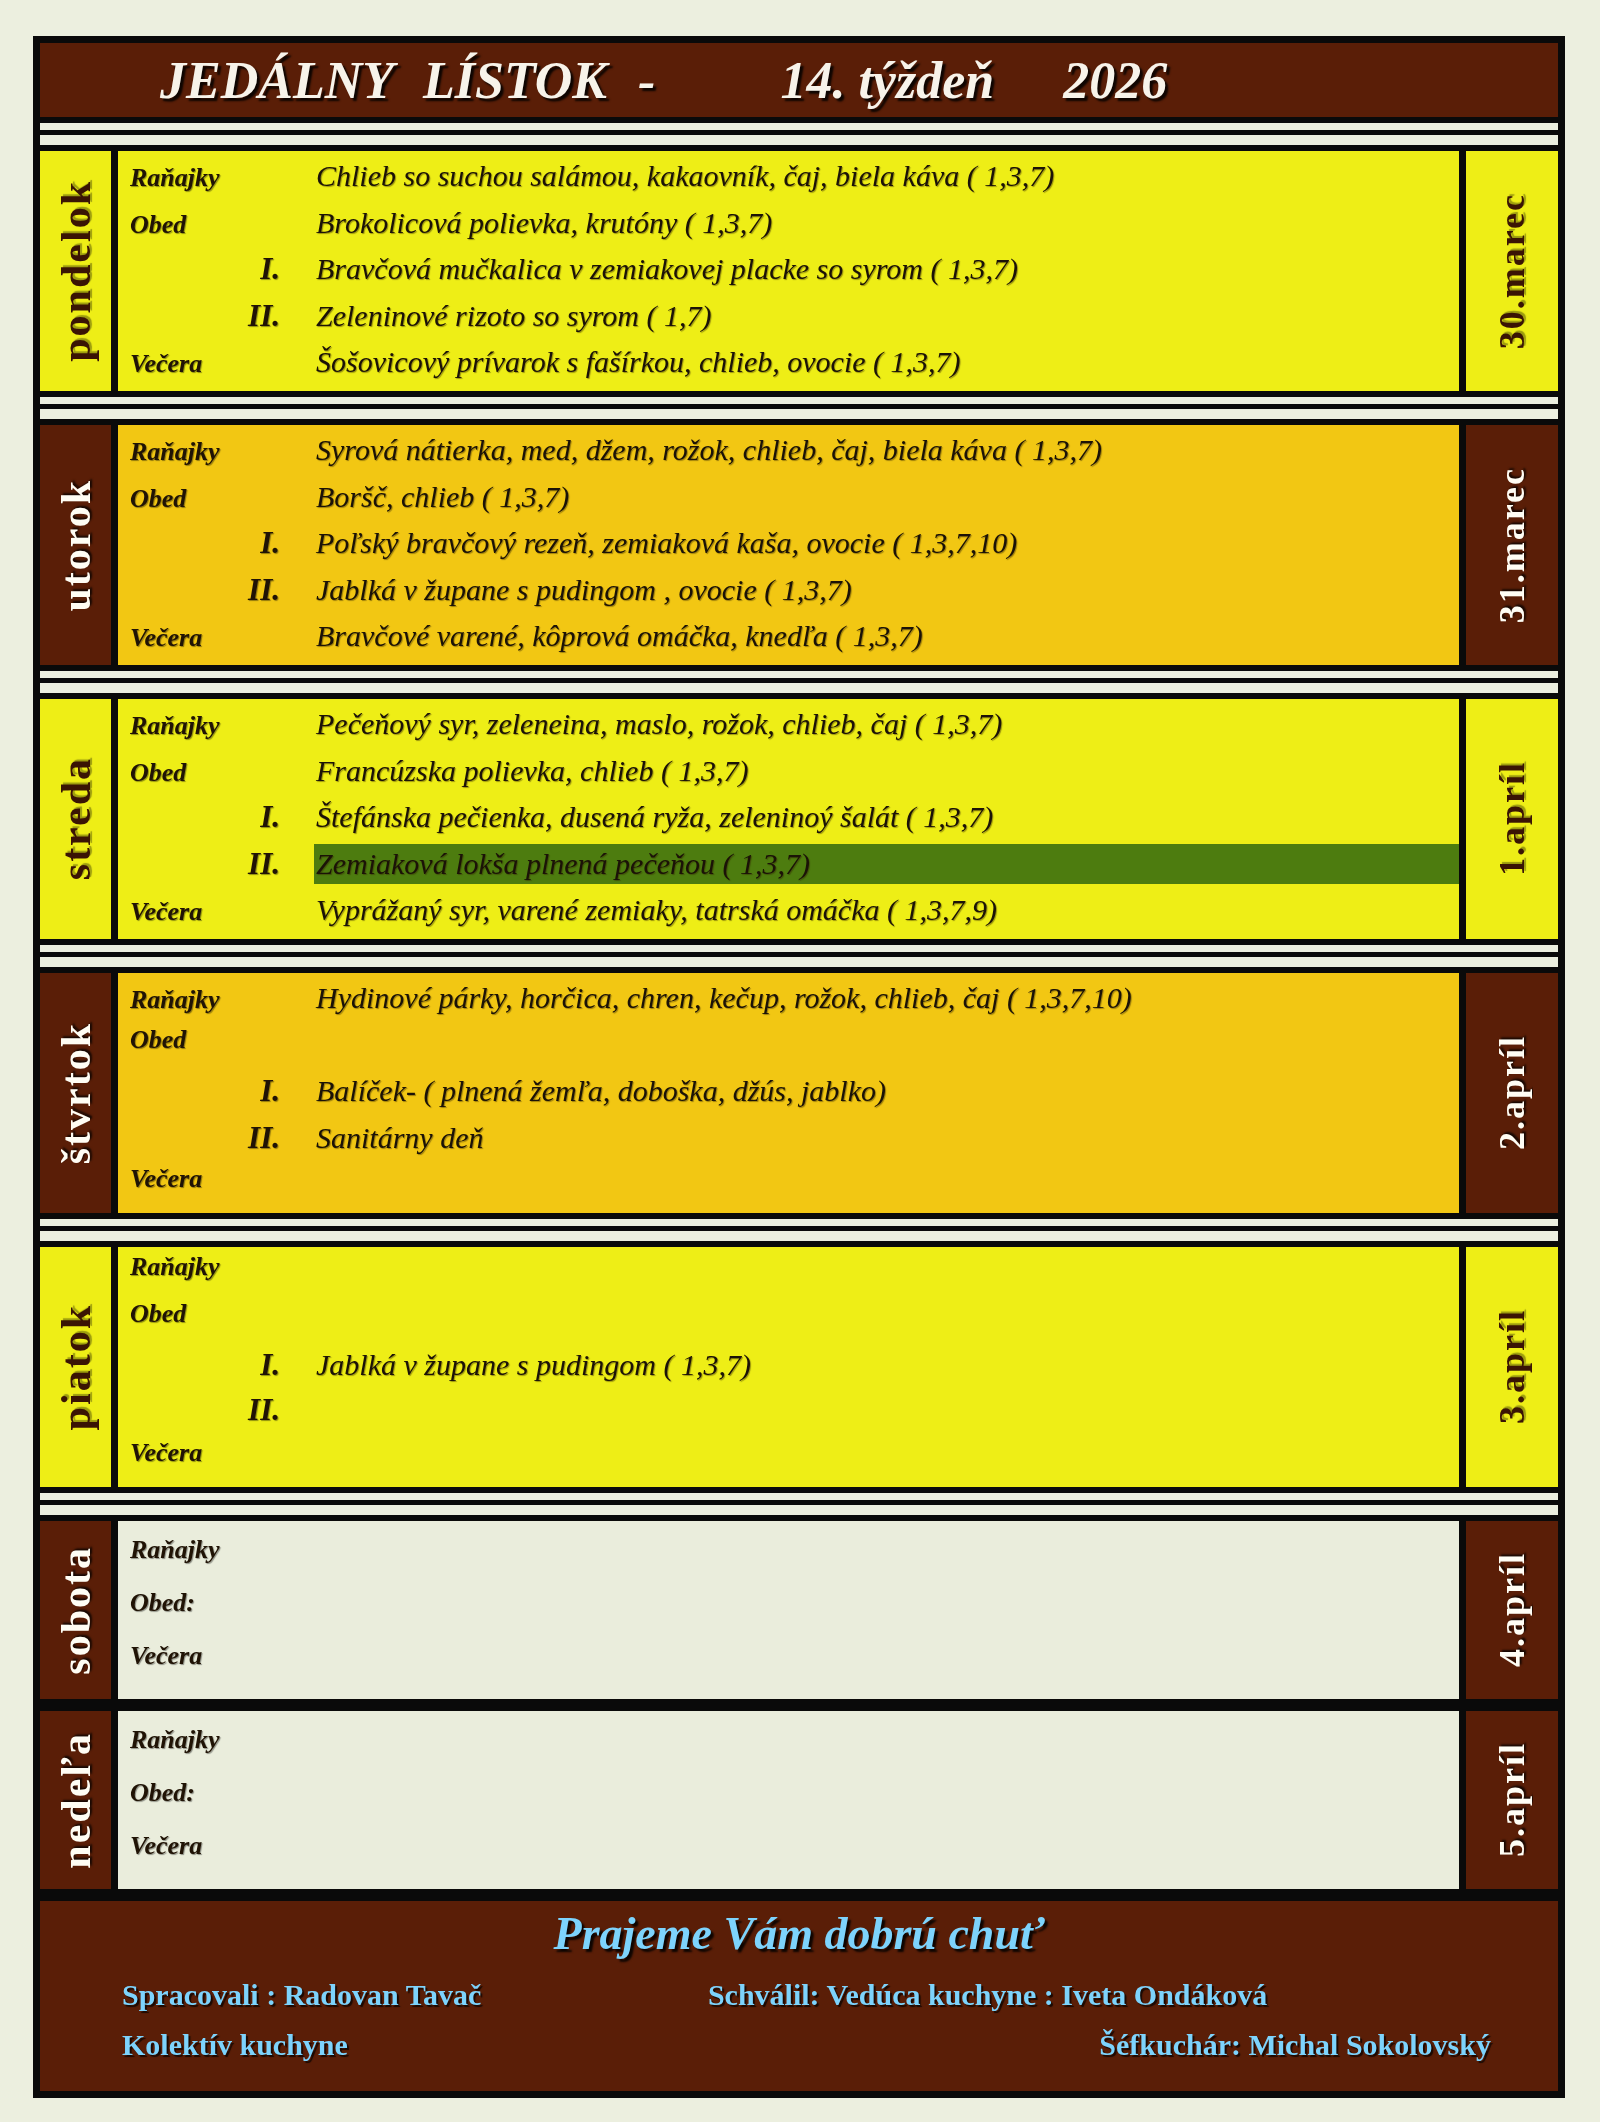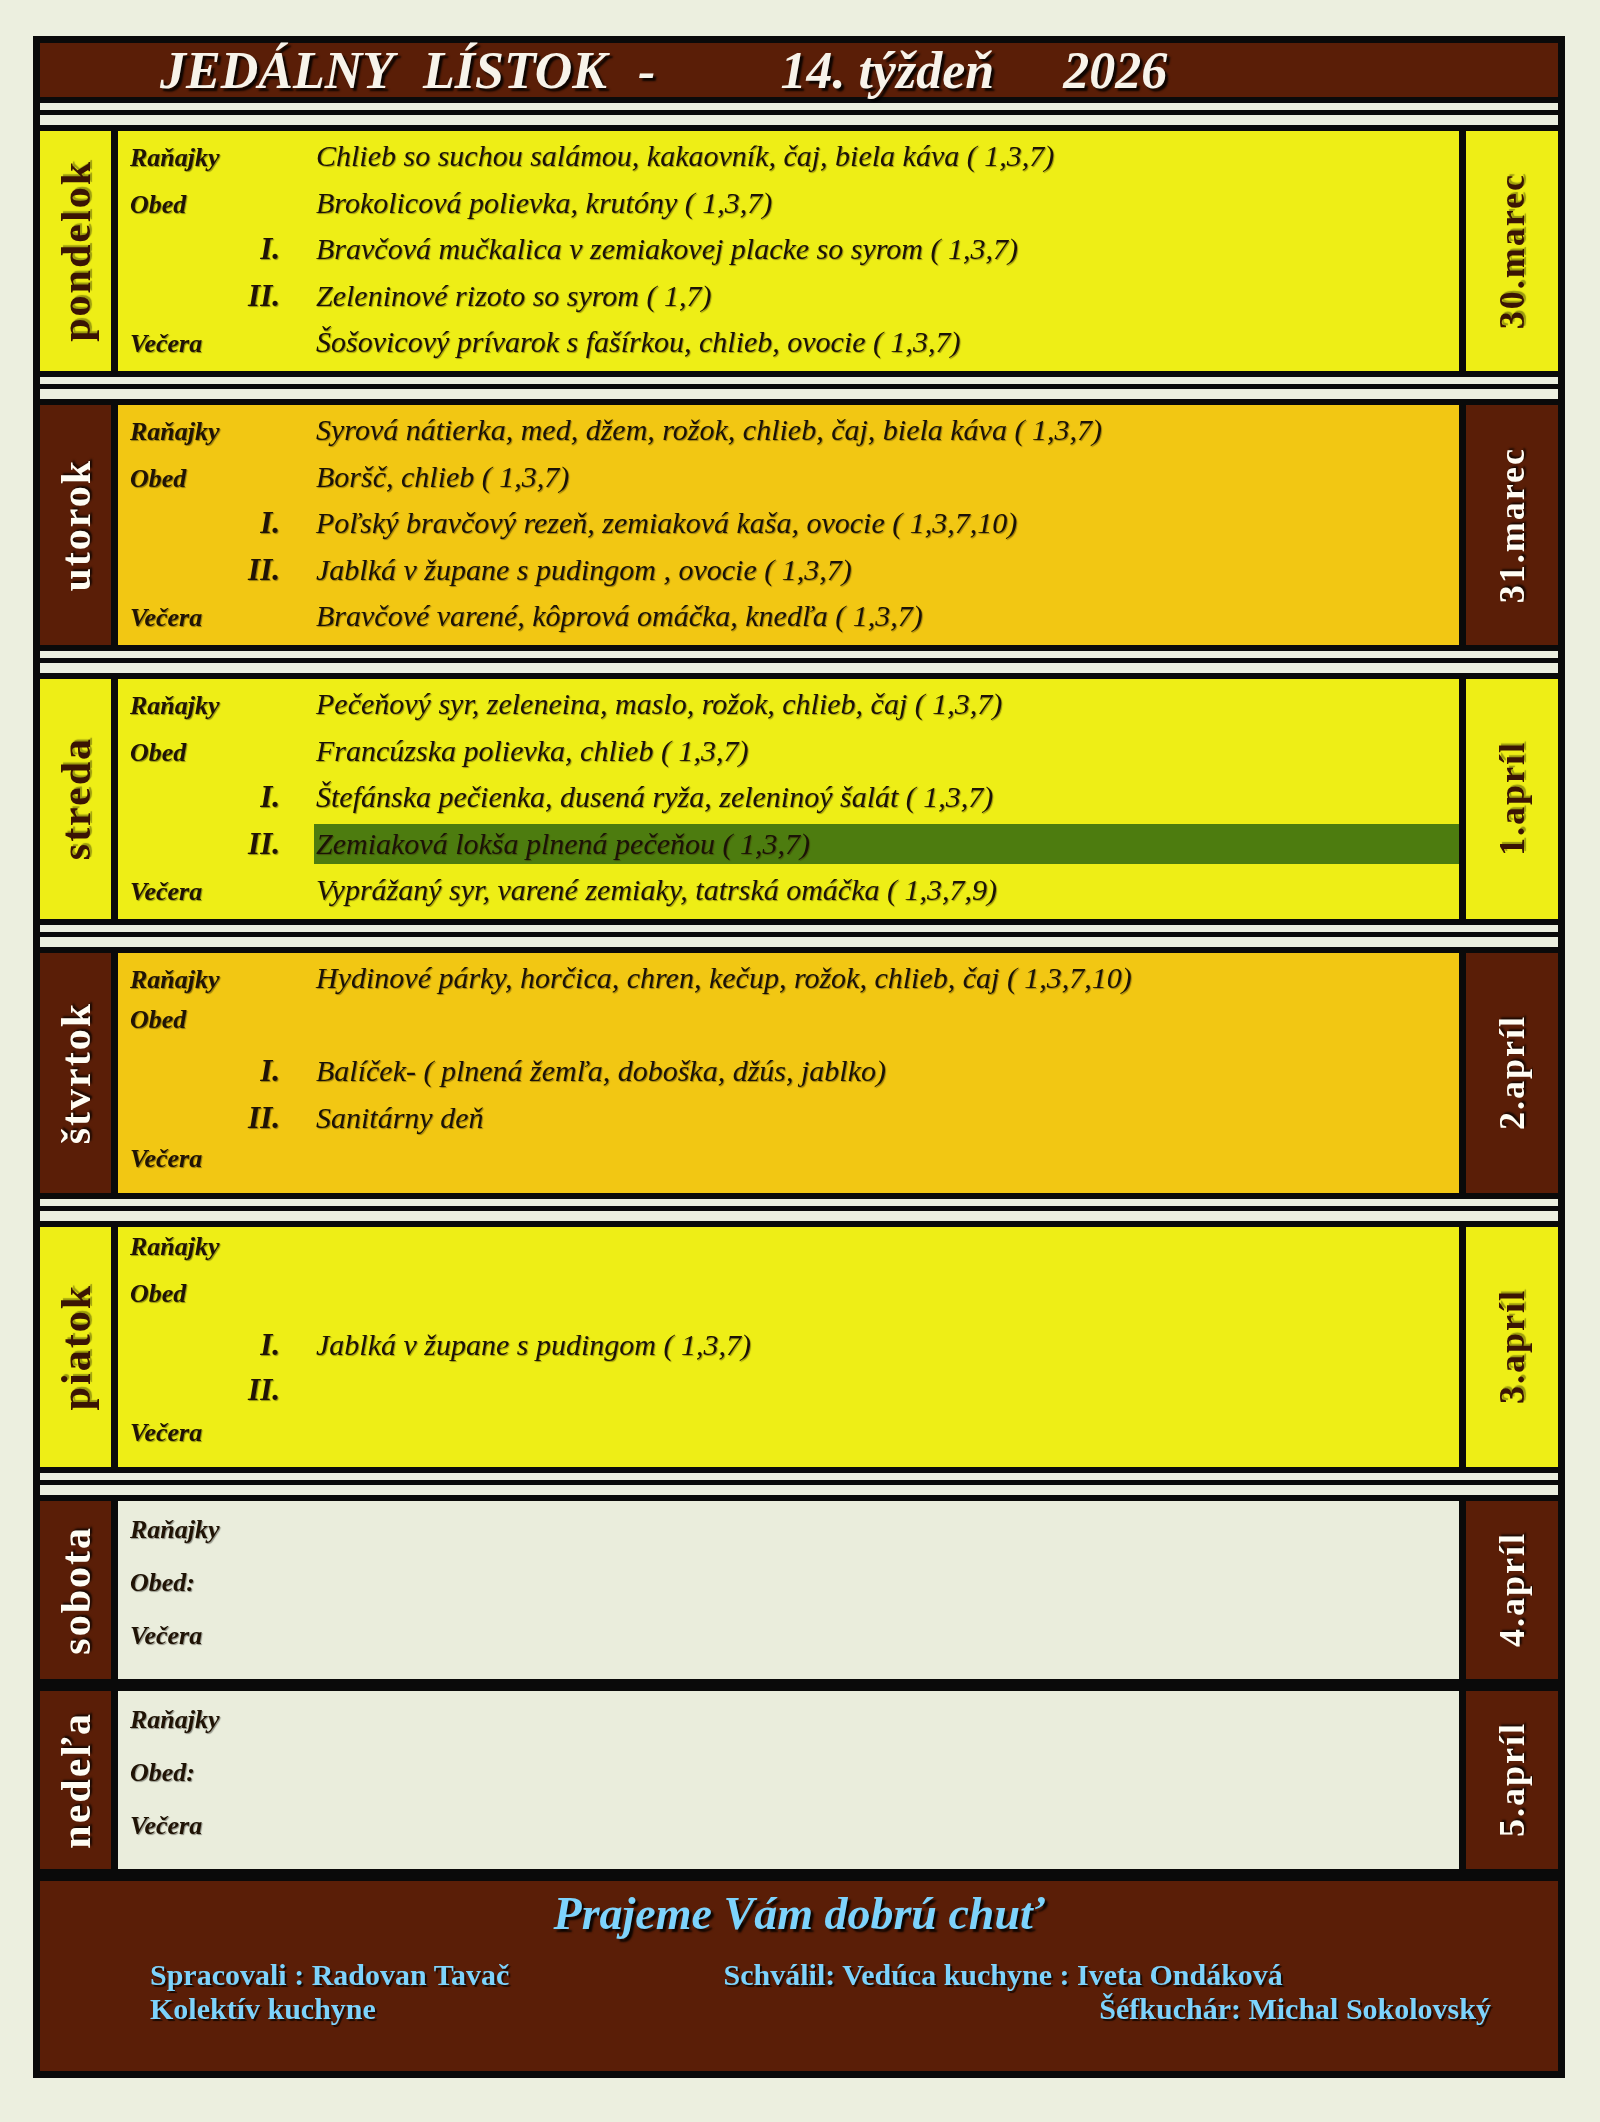--- a/index.html
+++ b/index.html
@@ -12,21 +12,21 @@
   .page { padding:36px 33px 0 33px; }
   .board {
     width:1532px;
     border:7px solid #0a0a0a;
     background:#0a0a0a;
     box-sizing:border-box;
   }
 
   
   .title-bar {
-    height:60px;
+    height:80px;
     background:#5a1e07;
     border-bottom:6px solid #0a0a0a;
     box-sizing:border-box;
     display:flex; align-items:center;
     color:#f7f3ea;
     font-style:italic; font-weight:bold;
     font-size:52px;
     text-shadow:3px 3px 2px rgba(0,0,0,0.85);
     white-space:nowrap;
   }
@@ -125,23 +125,23 @@
   }
   .footer-headline {
     text-align:center;
     font-style:italic; font-weight:bold; font-size:46px;
     text-shadow:3px 3px 2px rgba(0,0,0,0.85);
   }
   .footer-grid {
     margin-top:18px;
     display:grid;
     grid-template-columns:44% 56%;
+    row-gap:16px;
     font-weight:bold; font-size:30px;
     text-shadow:2px 2px 1px rgba(0,0,0,0.7);
-    margin-left:28px;
   }
   .fg-l { padding-left:82px; white-space:nowrap; }
   .fg-r { white-space:nowrap; }
   .fg-r.align-right { text-align:right; padding-right:67px; }
 </style>
 </head>
 <body>
 
 <div class="page">
   <div class="board">

